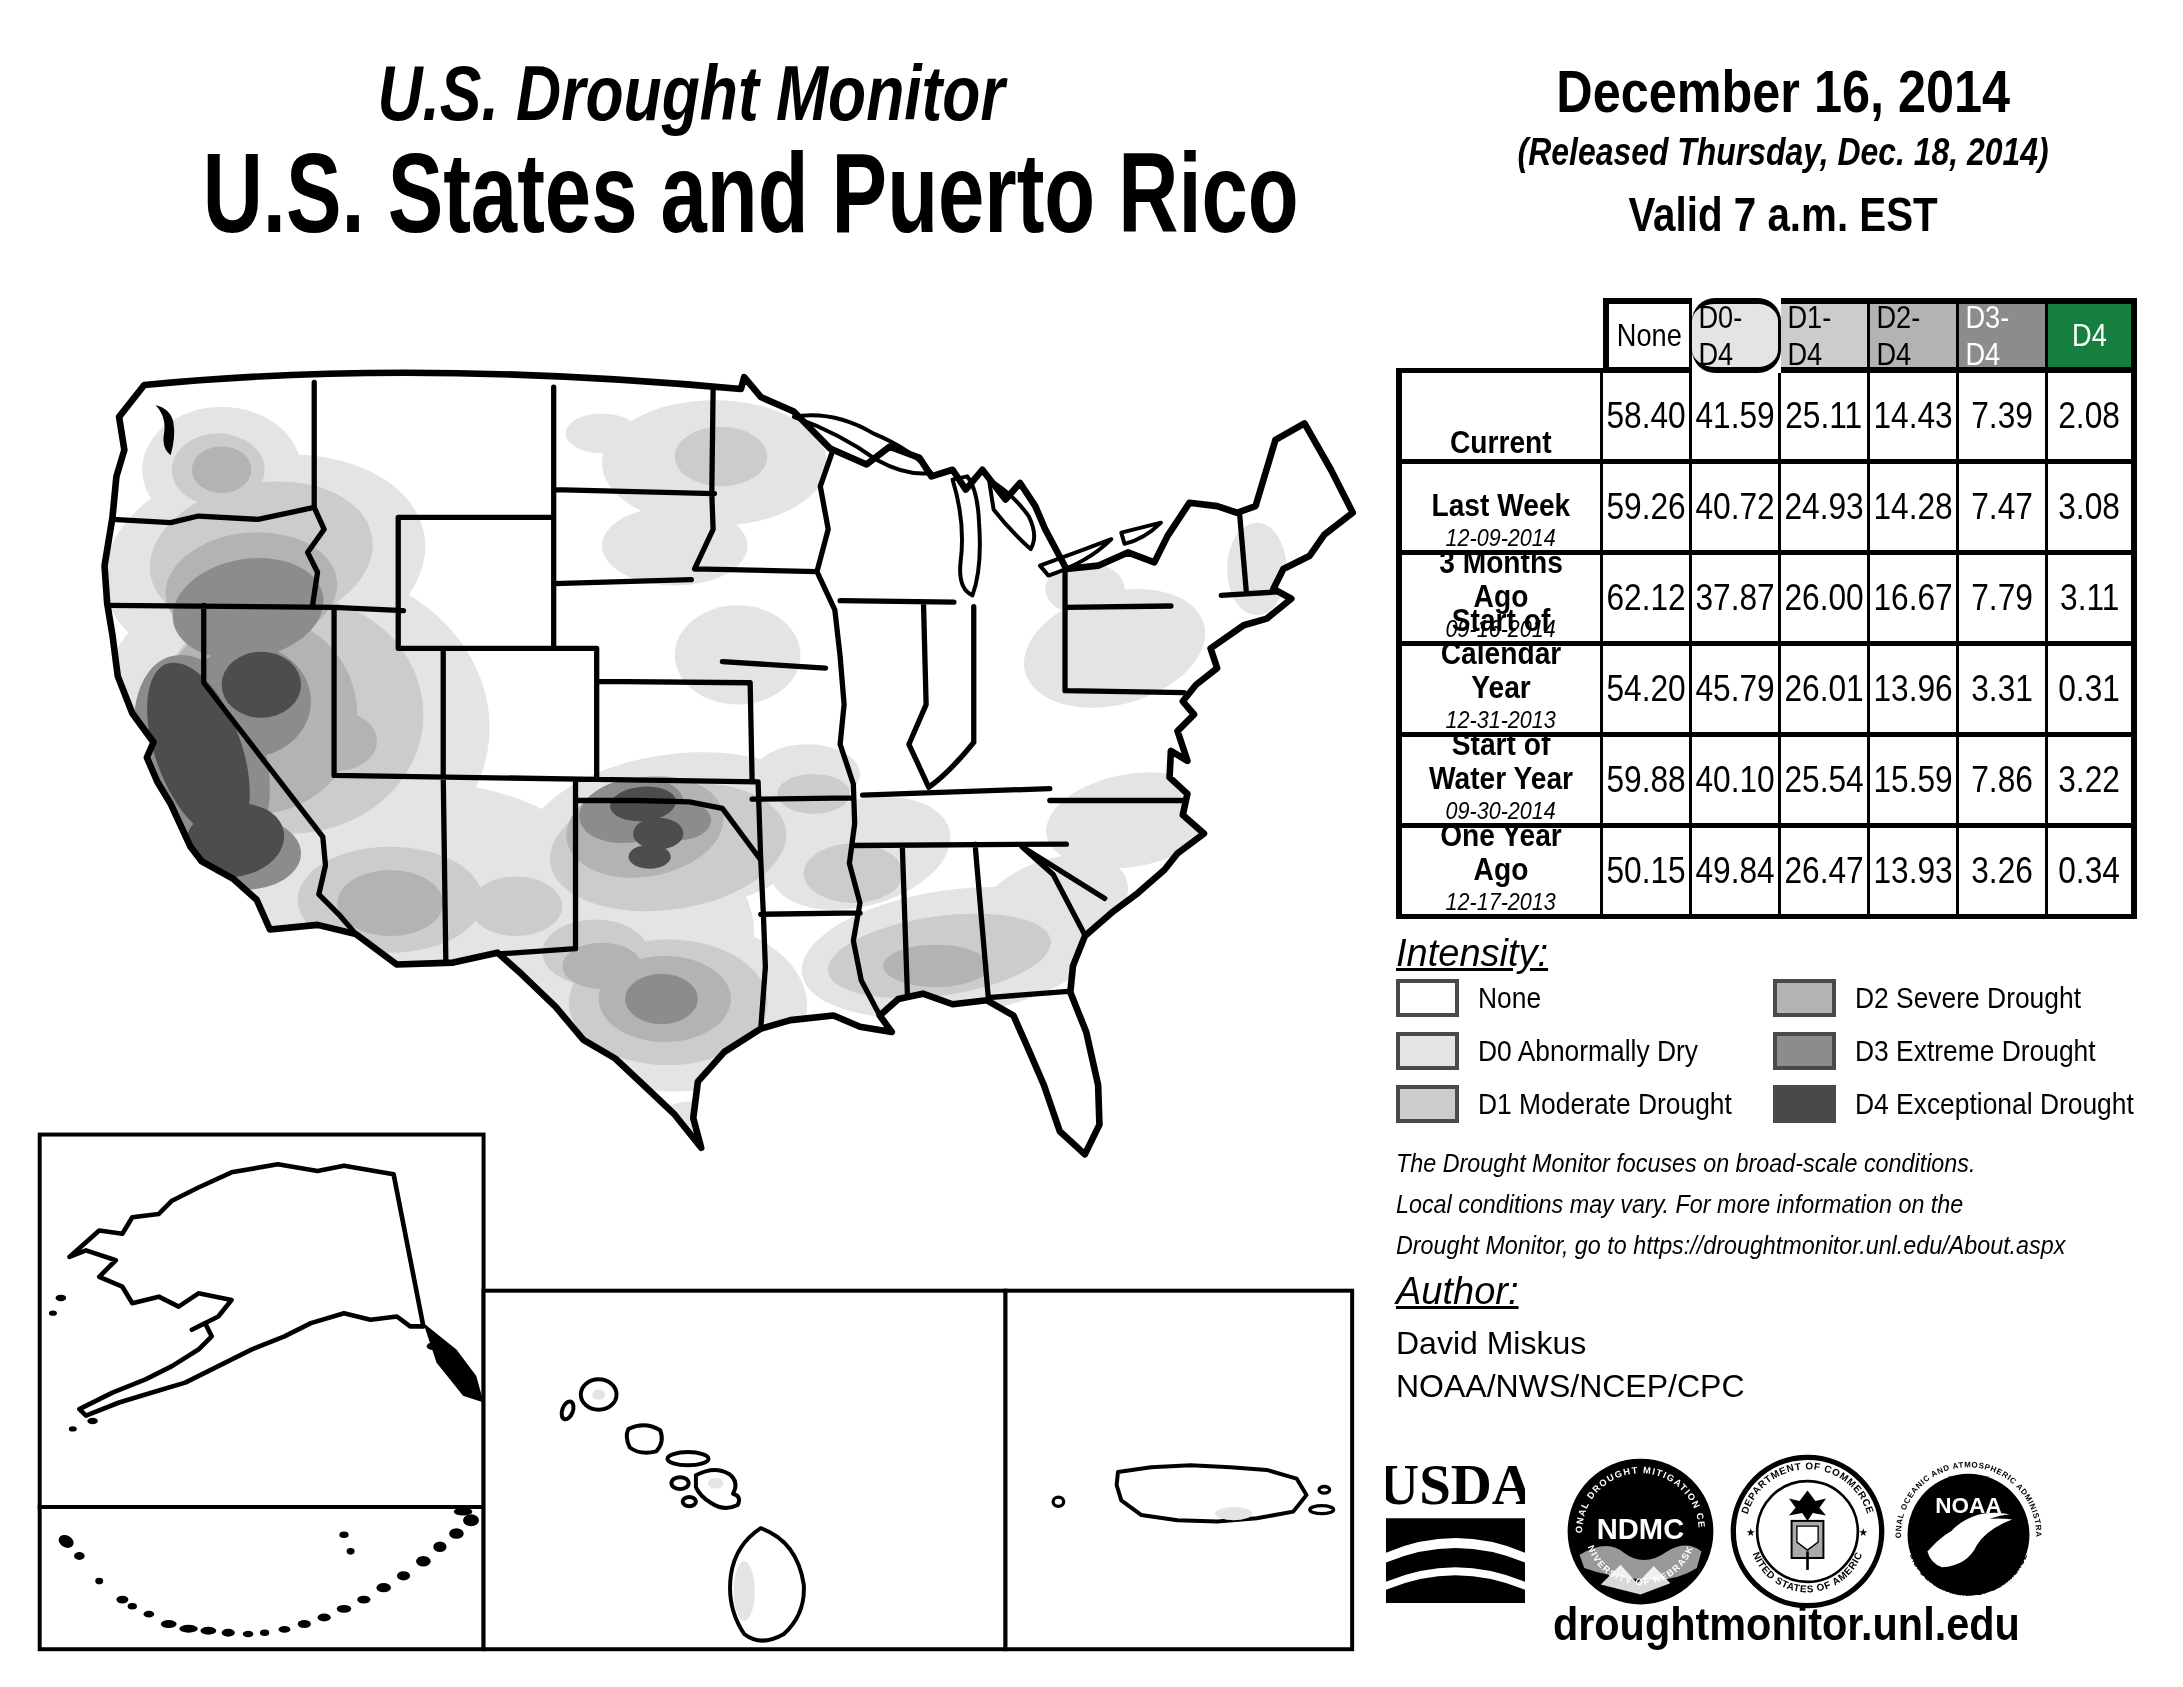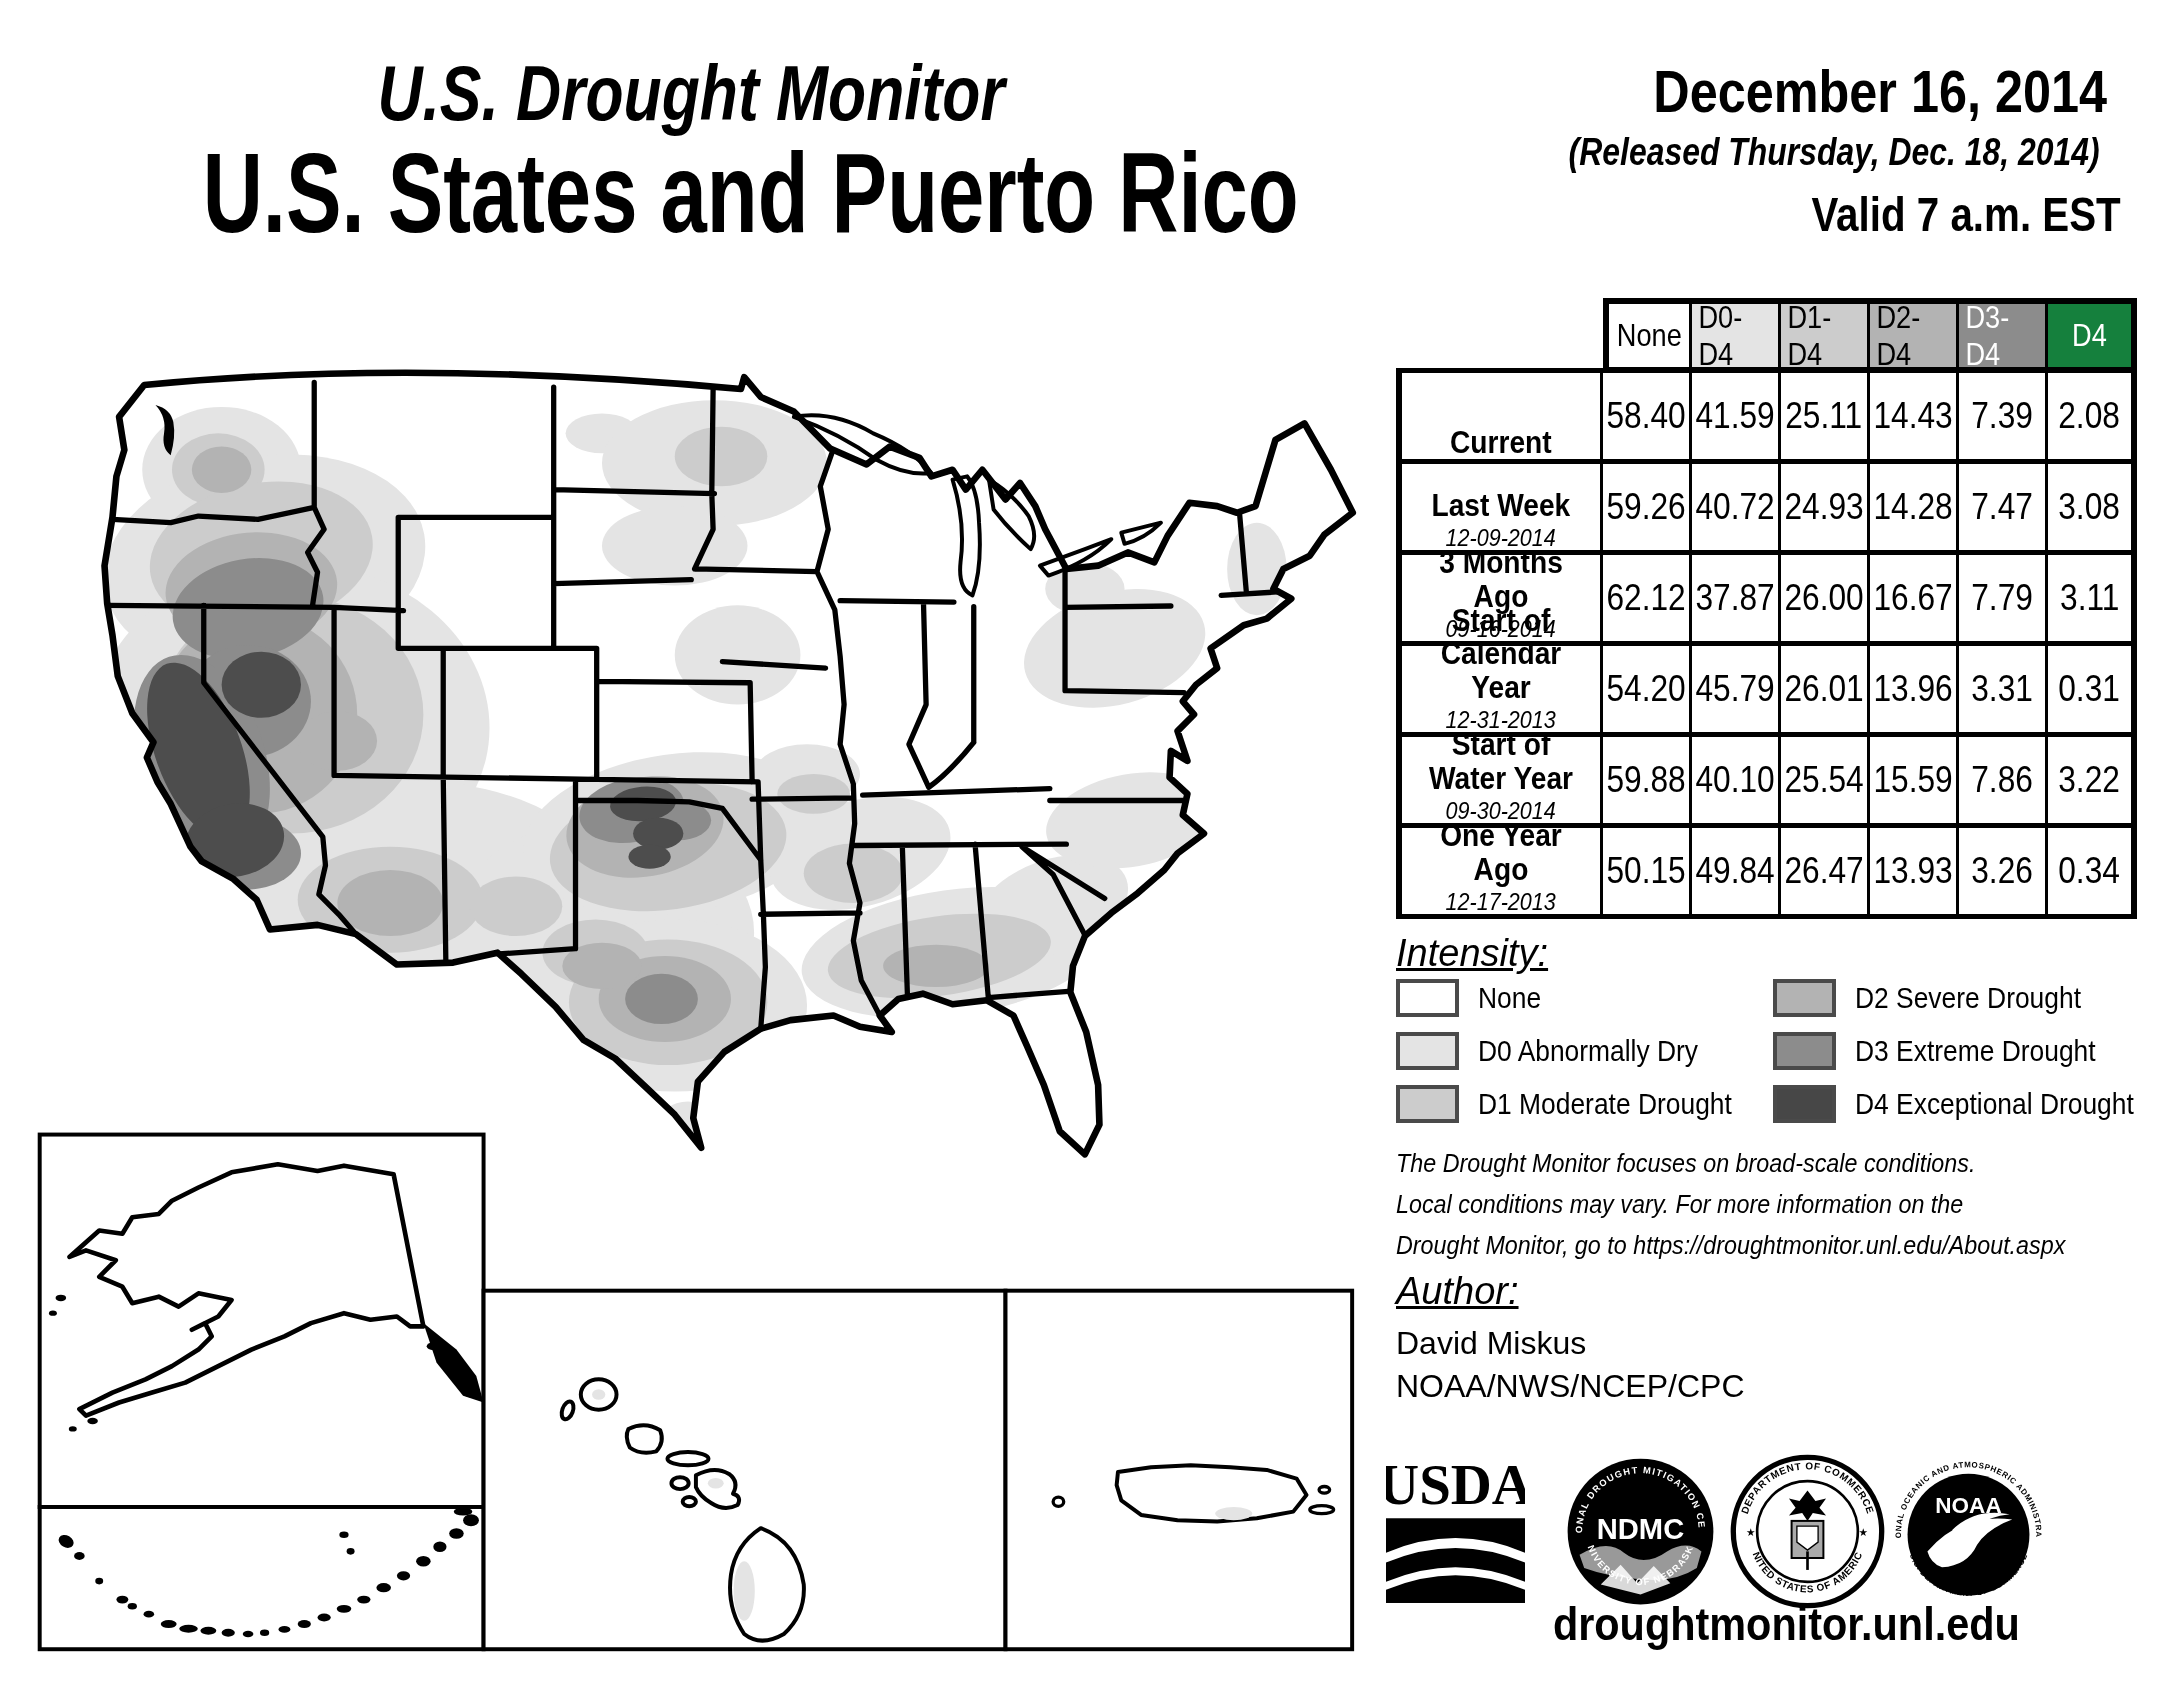--- a/index.html
+++ b/index.html
@@ -7,21 +7,21 @@
          font-family:"Liberation Sans","DejaVu Sans",sans-serif;color:#000;}
   .abs{position:absolute;}
   .cx{display:inline-block;transform-origin:center top;}
   .cxl{display:inline-block;transform-origin:left top;}
   
   .hdr-left{left:0;top:0;width:1383px;text-align:center;}
   .t1{top:48px;font-size:78px;font-weight:bold;font-style:italic;white-space:nowrap;}
   .t1 .cx{transform:scaleX(.80);}
   .t2{top:127px;font-size:114px;font-weight:bold;white-space:nowrap;}
   .t2 .cx{transform:scaleX(.73);}
-  .hdr-right{left:1416px;top:0;width:734px;text-align:right;}
+  .hdr-right{left:1416px;top:0;width:734px;text-align:center;}
   .d1{top:57px;font-size:60px;font-weight:bold;white-space:nowrap;}
   .d2{top:131px;font-size:38px;font-weight:bold;font-style:italic;white-space:nowrap;}
   .d3{top:187px;font-size:48px;font-weight:bold;white-space:nowrap;}
   .hdr-right .cx{transform:scaleX(.84);}
   .tbl-title{left:1603px;top:258px;width:536px;text-align:center;font-size:32px;font-style:italic;white-space:nowrap;}
   .tbl-title .cx{transform:scaleX(.88);}
   
   .tbl{left:1396px;top:298px;display:grid;grid-template-columns:207px repeat(6,89px);}
   .tbl > div{box-sizing:border-box;background:#fff;}
   .corner{border:none;background:transparent!important;}
@@ -302,21 +302,21 @@
   <div class="abs hdr-right d1"><span class="cx">December 16, 2014</span></div>
   <div class="abs hdr-right d2"><span class="cx">(Released Thursday, Dec. 18, 2014)</span></div>
   <div class="abs hdr-right d3"><span class="cx">Valid 7 a.m. EST</span></div>
 
 
   <div class="abs tbl">
     <div class="corner"></div>
     <div class="th first" style="background-color: rgb(255, 255, 255); color: rgb(0, 0, 0);">
         <span class="cx">None</span>
       </div>
-    <div class="th" style="background-color: rgb(228, 228, 228); color: rgb(0, 0, 0);">
+    <div class="th" style="background-color: rgb(228, 228, 228); color: rgb(0, 0, 0); border-radius: 23px;">
         <span class="cx">D0-D4</span>
       </div>
     <div class="th" style="background-color: rgb(204, 204, 204); color: rgb(0, 0, 0);">
         <span class="cx">D1-D4</span>
       </div>
     <div class="th" style="background-color: rgb(179, 179, 179); color: rgb(0, 0, 0);">
         <span class="cx">D2-D4</span>
       </div>
     <div class="th" style="background-color: rgb(140, 140, 140); color: rgb(255, 255, 255);">
         <span class="cx">D3-D4</span>

